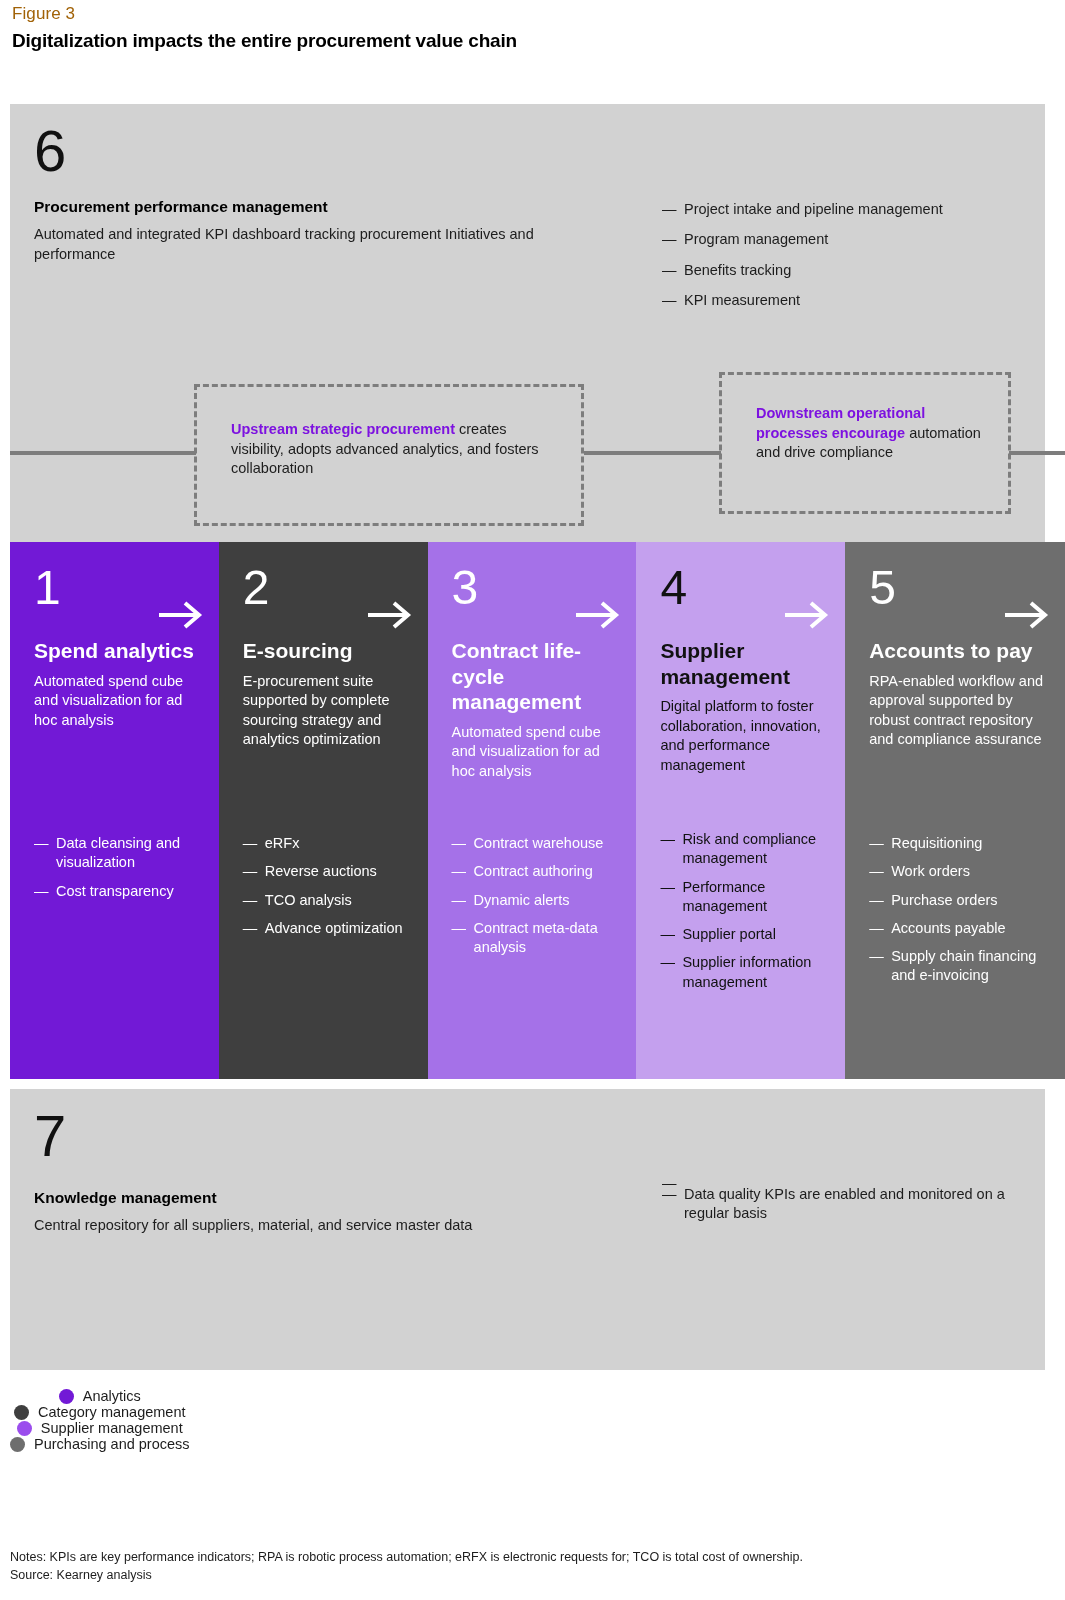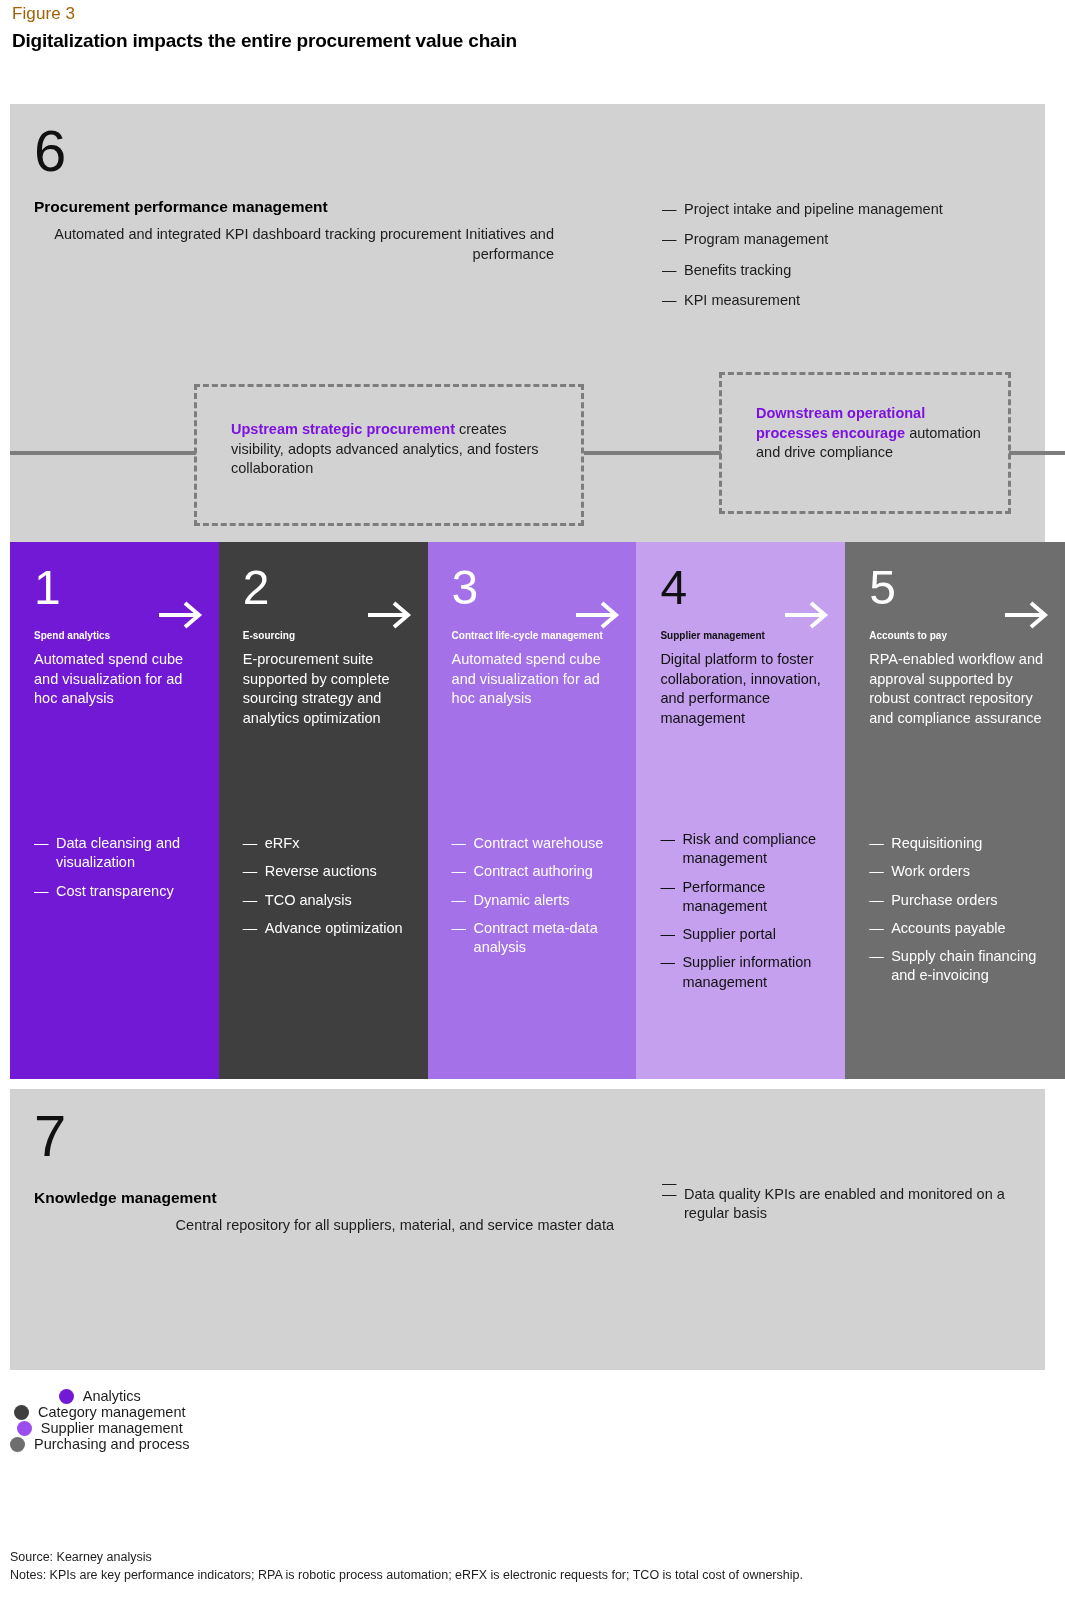--- a/index.html
+++ b/index.html
@@ -53,21 +53,20 @@
   }
   .sec-title {
     font-size: 15.5px;
     font-weight: bold;
     color: #000;
   }
   .sec-sub {
     font-size: 14.5px;
     color: #1d1d1d;
     line-height: 1.35;
-    text-align: right;
   }
   .panel-top .num-wrap { position: absolute; left: 24px; top: 18px; }
   .panel-top .t-title  { position: absolute; left: 24px; top: 94px; }
   .panel-top .t-sub    { position: absolute; left: 24px; top: 121px; width: 520px; }
 
   .bullets { list-style: none; margin: 0; padding: 0; }
   .bullets li {
     position: relative;
     padding-left: 22px;
     font-size: 14.5px;
@@ -142,22 +141,22 @@
     letter-spacing: -1px;
   }
   .col .arrow {
     position: absolute;
     right: 16px;
     top: 58px;
     width: 46px;
     height: 30px;
   }
   .col .col-title {
-    margin-top: 18px;
-    font-size: 10px;
+    margin-top: 26px;
+    font-size: 21px;
     font-weight: bold;
     line-height: 1.22;
   }
   .col .col-desc {
     margin-top: 8px;
     font-size: 14.5px;
     line-height: 1.35;
   }
   .col .col-bullets {
     position: absolute;
@@ -357,15 +356,15 @@
       <span class="legend-dot" style="background: rgb(155, 77, 237);"></span>
       <span>Supplier management</span>
     </div>
     <div class="legend-item">
       <span class="legend-dot" style="background: rgb(110, 110, 110);"></span>
       <span>Purchasing and process</span>
     </div>
   </div>
 
 <div class="footer">
+  <div>Notes: KPIs are key performance indicators; RPA is robotic process automation; eRFX is electronic requests for; TCO is total cost of ownership.</div>
   <div>Source: Kearney analysis</div>
-  <div>Notes: KPIs are key performance indicators; RPA is robotic process automation; eRFX is electronic requests for; TCO is total cost of ownership.</div>
 </div>
 
 </body></html>

